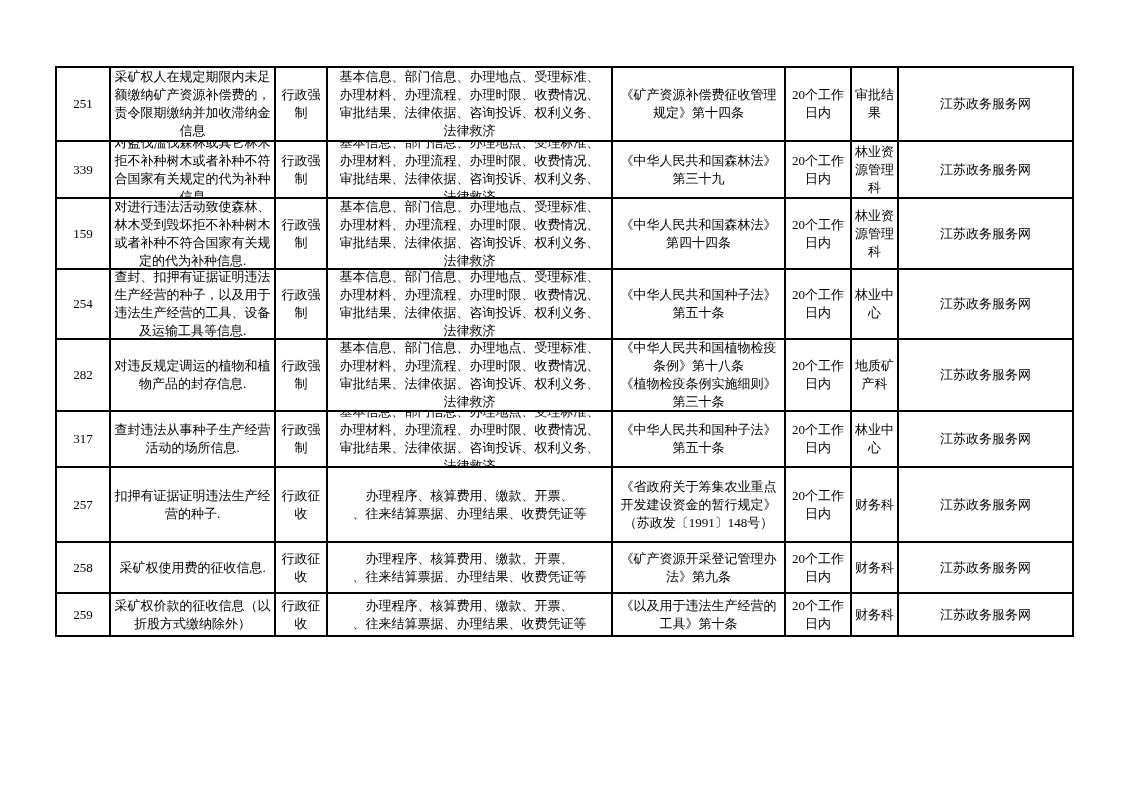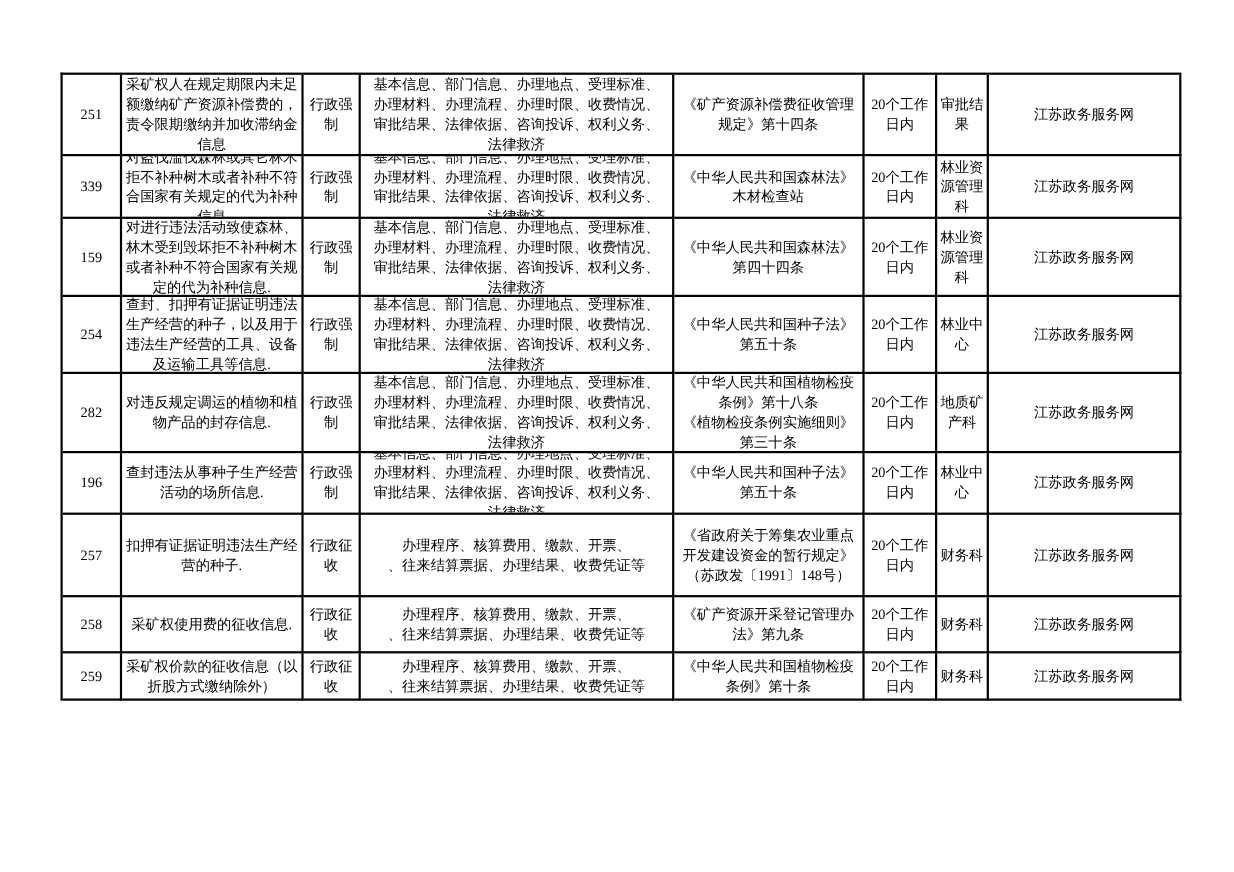--- a/index.html
+++ b/index.html
@@ -51,21 +51,21 @@
   </div>
 
   <div class="row">
     <div class="cell">339</div>
     <div class="cell">对盗伐滥伐森林或其它林木拒不补种树木或者补种不符合国家有关规定的代为补种信息</div>
     <div class="cell">行政强制</div>
     <div class="cell">基本信息、部门信息、办理地点、受理标准、
 办理材料、办理流程、办理时限、收费情况、
 审批结果、法律依据、咨询投诉、权利义务、
 法律救济</div>
-    <div class="cell">《中华人民共和国森林法》木材检查站</div>
+    <div class="cell">《中华人民共和国森林法》第三十九</div>
     <div class="cell">20个工作
 日内</div>
     <div class="cell">林业资源管理科</div>
     <div class="cell">江苏政务服务网</div>
   </div>
 
   <div class="row">
     <div class="cell">159</div>
     <div class="cell">对进行违法活动致使森林、林木受到毁坏拒不补种树木或者补种不符合国家有关规定的代为补种信息.</div>
     <div class="cell">行政强制</div>
@@ -105,21 +105,21 @@
 法律救济</div>
     <div class="cell">《中华人民共和国植物检疫条例》第十八条
 《植物检疫条例实施细则》第三十条</div>
     <div class="cell">20个工作
 日内</div>
     <div class="cell">地质矿产科</div>
     <div class="cell">江苏政务服务网</div>
   </div>
 
   <div class="row">
-    <div class="cell">196</div>
+    <div class="cell">317</div>
     <div class="cell">查封违法从事种子生产经营活动的场所信息.</div>
     <div class="cell">行政强制</div>
     <div class="cell">基本信息、部门信息、办理地点、受理标准、
 办理材料、办理流程、办理时限、收费情况、
 审批结果、法律依据、咨询投诉、权利义务、
 法律救济</div>
     <div class="cell">《中华人民共和国种子法》第五十条</div>
     <div class="cell">20个工作
 日内</div>
     <div class="cell">林业中心</div>
@@ -152,20 +152,20 @@
     <div class="cell">财务科</div>
     <div class="cell">江苏政务服务网</div>
   </div>
 
   <div class="row">
     <div class="cell">259</div>
     <div class="cell">采矿权价款的征收信息（以折股方式缴纳除外）</div>
     <div class="cell">行政征收</div>
     <div class="cell">办理程序、核算费用、缴款、开票、
 、往来结算票据、办理结果、收费凭证等</div>
-    <div class="cell">《中华人民共和国植物检疫条例》第十条</div>
+    <div class="cell">《以及用于违法生产经营的工具》第十条</div>
     <div class="cell">20个工作
 日内</div>
     <div class="cell">财务科</div>
     <div class="cell">江苏政务服务网</div>
   </div>
 
 </div>
 
 </body></html>

